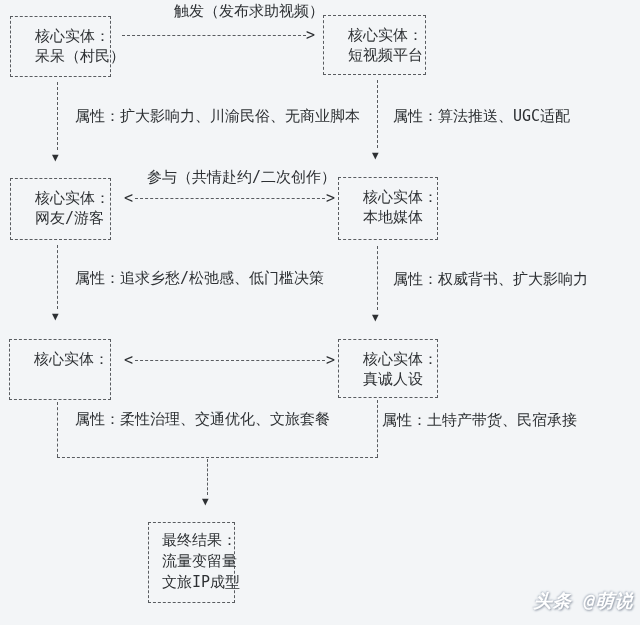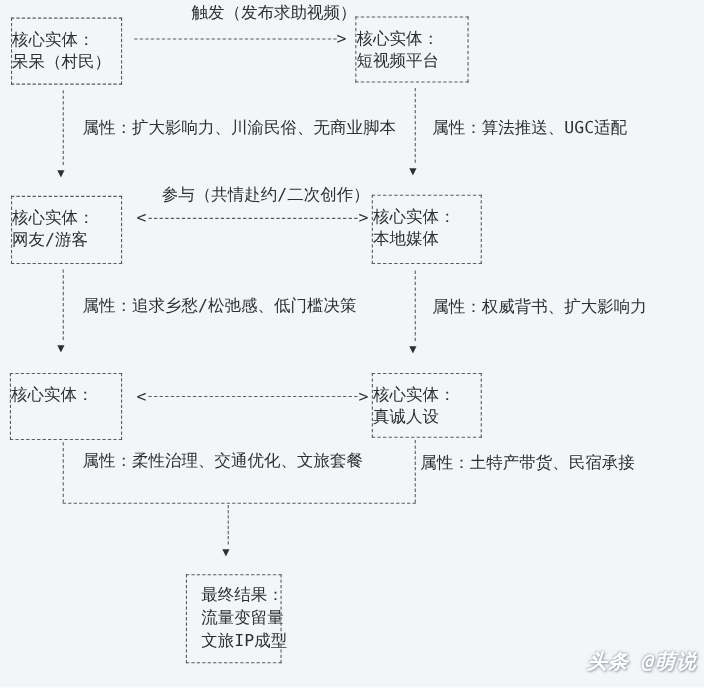--- a/index.html
+++ b/index.html
@@ -6,21 +6,21 @@
   .canvas{
     position:relative;width:640px;height:625px;overflow:hidden;
     background:var(--background,#f3f5f7);
     color:var(--text,#2d3033);
     font-family:"DejaVu Sans Mono","DejaVu Sans",monospace;
   }
   .box{
     position:absolute;box-sizing:border-box;
     border:1px dashed var(--line,#595c60);
     font-size:15px;line-height:20px;
-    padding-top:9px;padding-left:0;
+    padding-top:9px;padding-left:24px;
     background:transparent;
   }
   .box .bl{white-space:nowrap;}
   .box.result{line-height:21px;padding-top:7px;padding-left:13px;}
   .vline{position:absolute;width:0;border-left:1px dashed var(--line,#595c60);}
   .hline{position:absolute;height:0;border-top:1px dashed var(--line,#595c60);}
   .ah{position:absolute;font-size:15px;line-height:15px;color:var(--text,#2d3033);}
   .tri{position:absolute;font-size:11px;line-height:11px;color:var(--text,#2d3033);}
   .lbl{position:absolute;font-size:15px;white-space:nowrap;}
   .attr{position:absolute;font-size:15px;white-space:nowrap;}
@@ -94,21 +94,21 @@
 
   <div class="attr" style="left:75px;top:410px;">属性：柔性治理、交通优化、文旅套餐</div>
   <div class="attr" style="left:382px;top:411px;">属性：土特产带货、民宿承接</div>
 
   <div class="vline" style="left:57px;top:402px;height:55px;"></div>
   <div class="vline" style="left:377px;top:400px;height:57px;"></div>
   <div class="hline" style="left:57px;top:457px;width:321px;"></div>
   <div class="vline" style="left:207px;top:459px;height:36px;"></div>
   <span class="tri" style="left:202px;top:496px;">▼</span>
 
-  <div class="box result" style="left:169px;top:522px;width:87px;height:81px;">
+  <div class="box result" style="left:148px;top:522px;width:87px;height:81px;">
     <div class="bl">最终结果：</div>
     <div class="bl">流量变留量</div>
     <div class="bl">文旅IP成型</div>
   </div>
 
   <div class="watermark">头条 @萌说</div>
 
 </div>
 
 </body></html>

